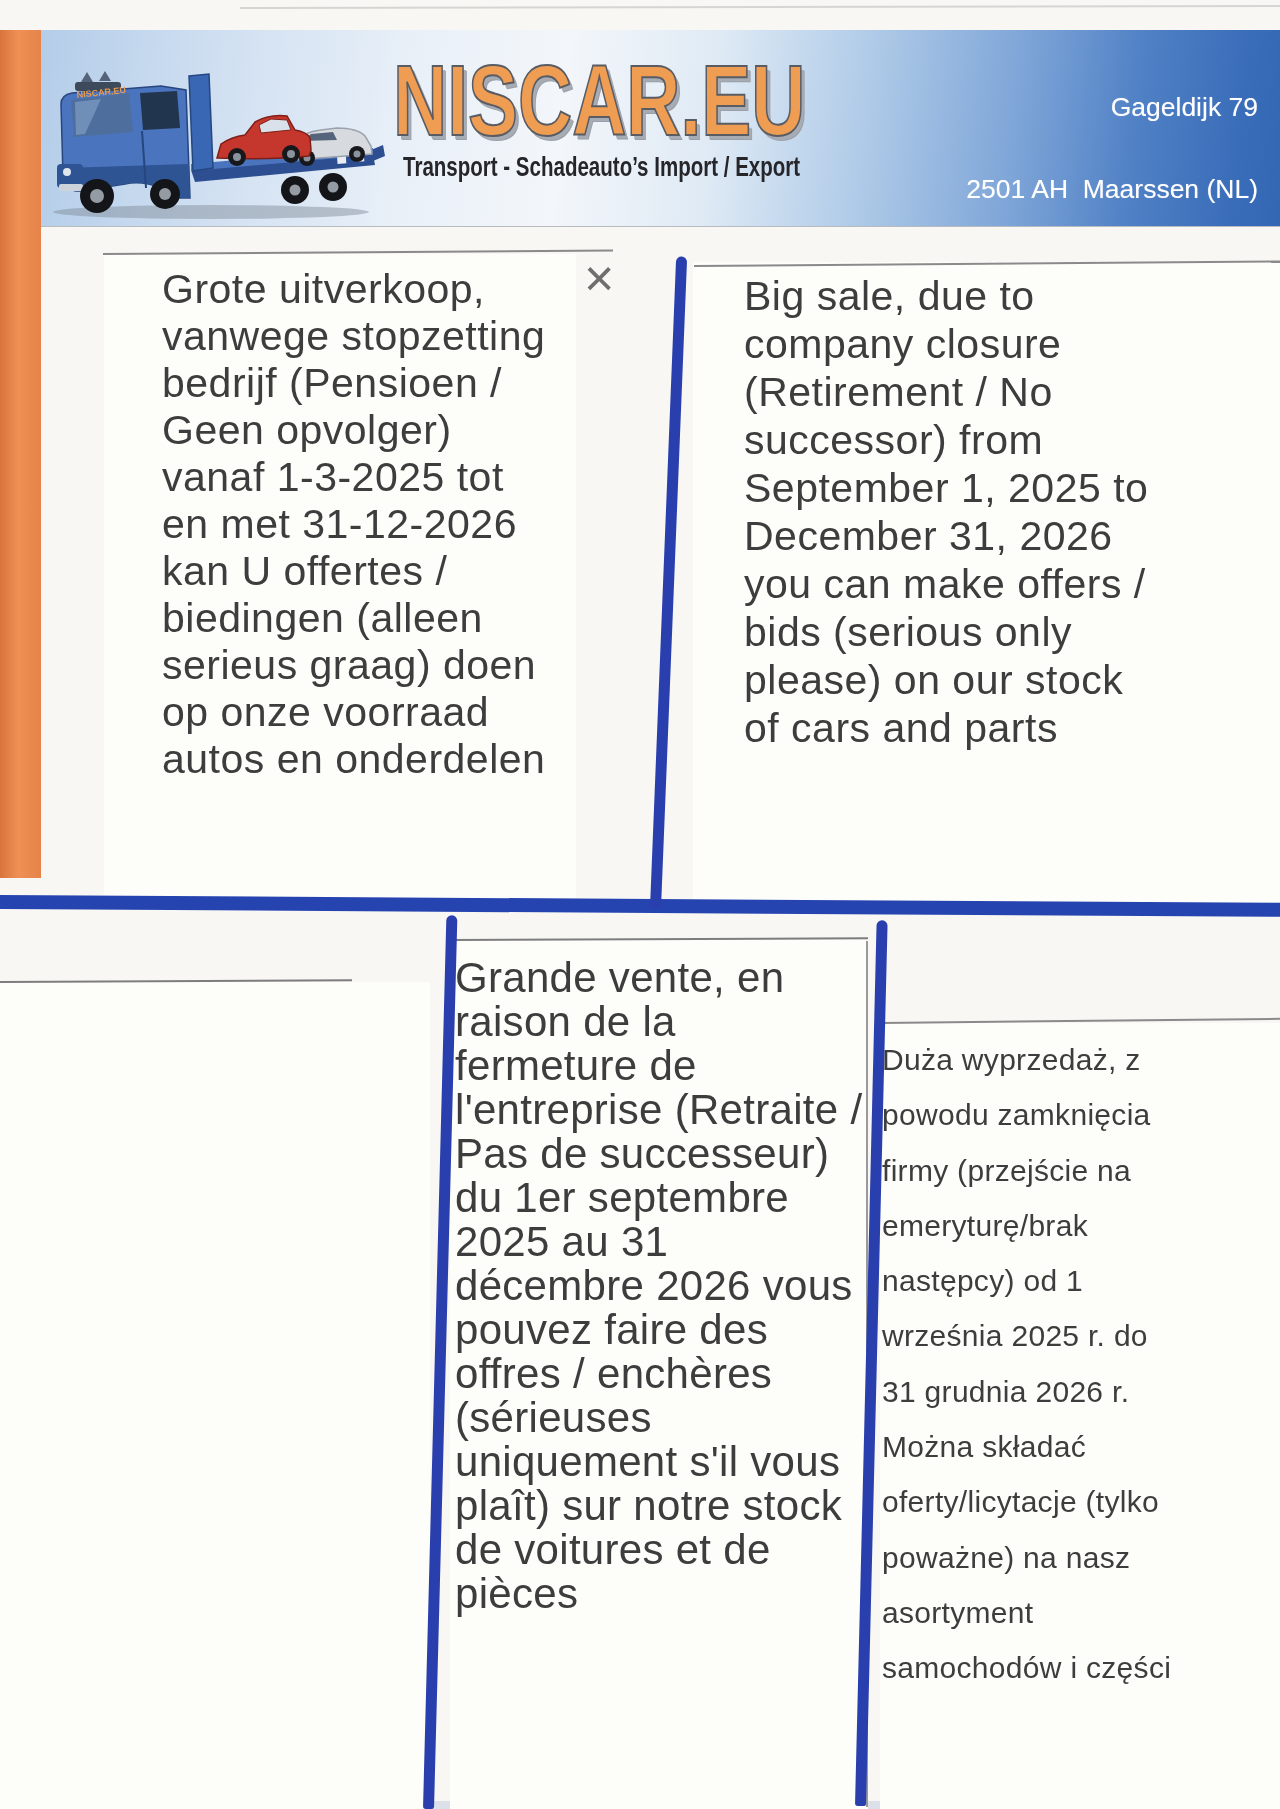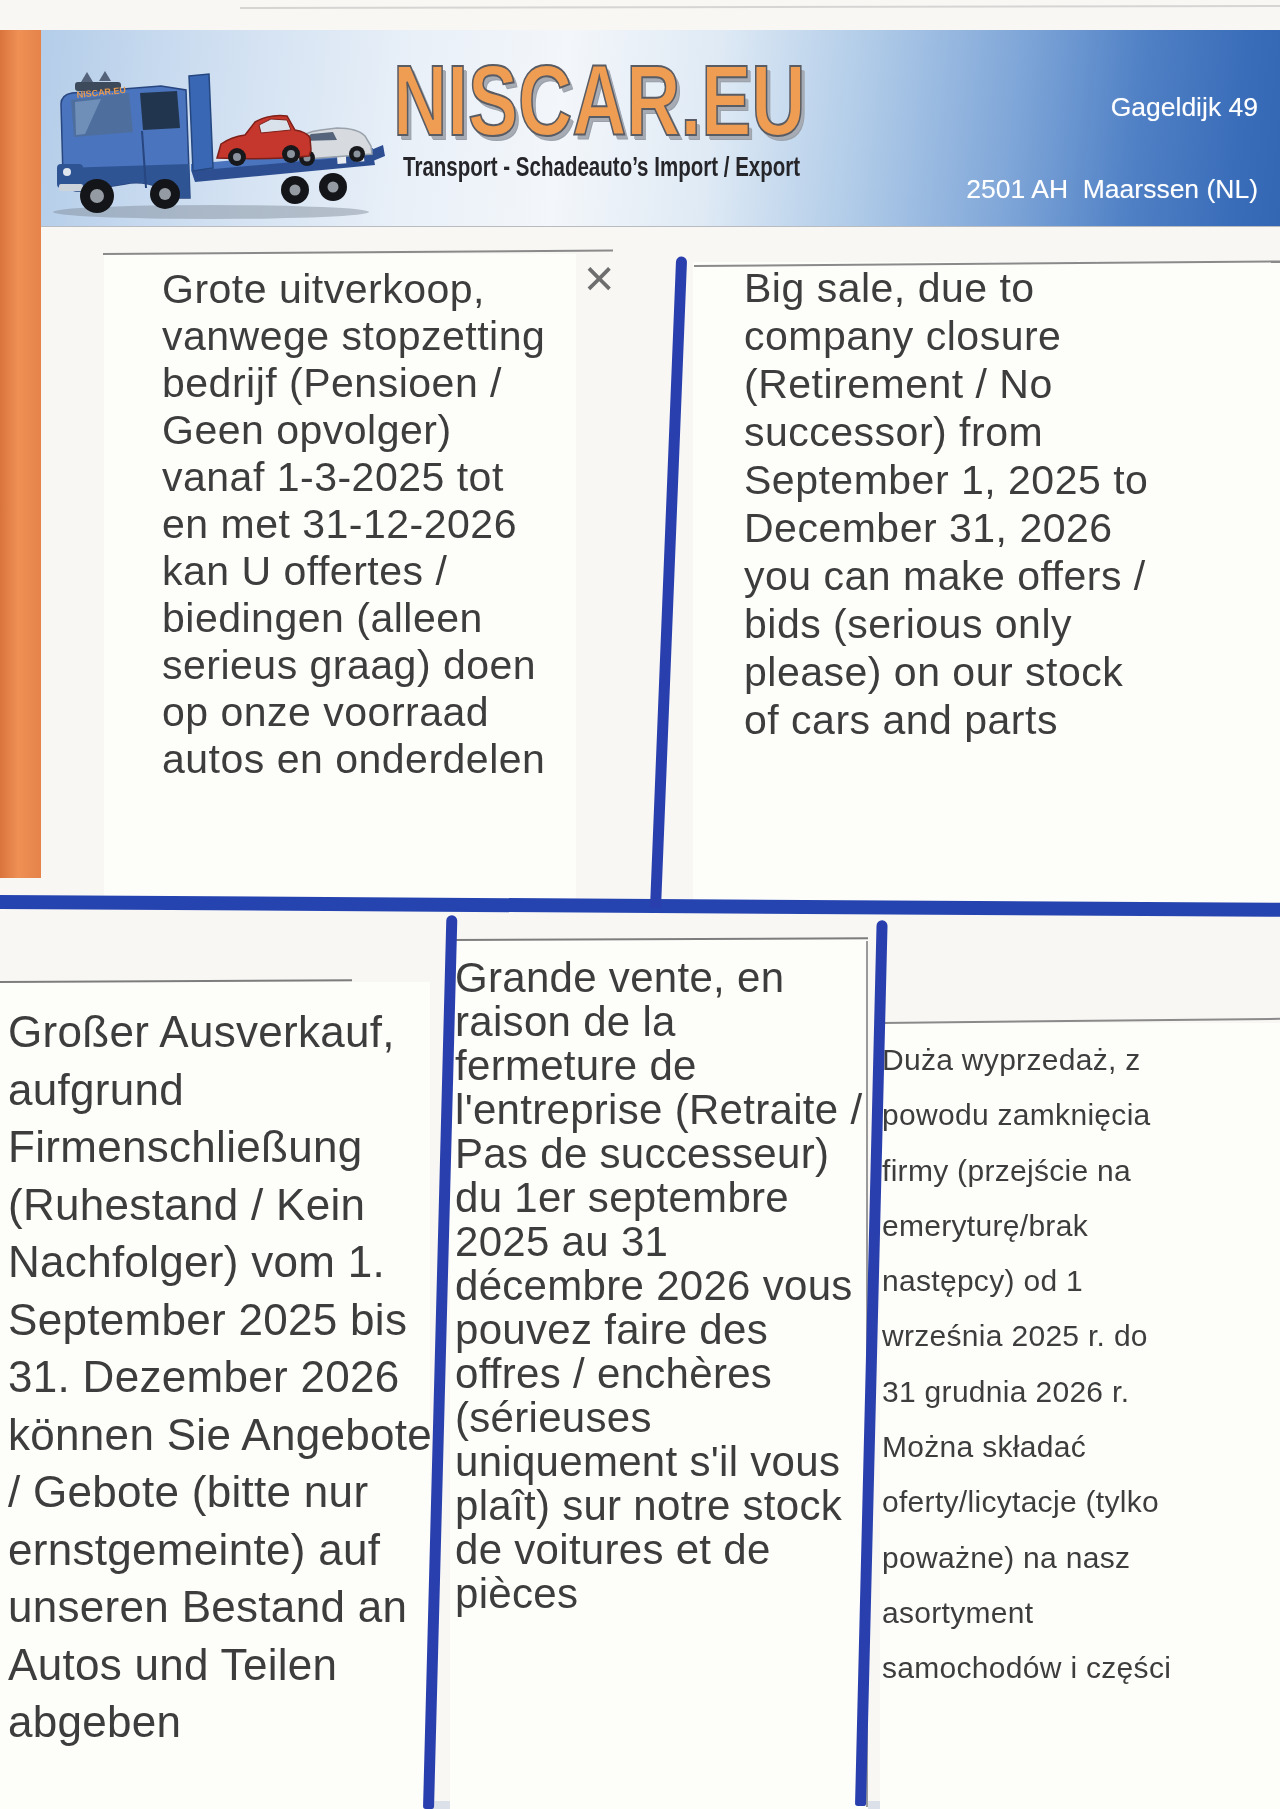--- a/index.html
+++ b/index.html
@@ -39,21 +39,21 @@
   
   .marker{background:#2a3fae;width:11px;border-radius:6px 6px 3px 3px;z-index:6;}
   #blue-line-h{left:-3px;top:895px;width:1290px;height:14px;background:#2644b0;
     transform:rotate(.35deg);transform-origin:0 50%;z-index:5;border-radius:2px;}
   #blue-line-v1{left:650px;top:256px;height:652px;transform:rotate(2.3deg);transform-origin:50% 100%;}
   #blue-line-v2{left:423px;top:915px;height:894px;transform:rotate(1.5deg);transform-origin:50% 100%;}
   #blue-line-v3{left:855px;top:920px;height:886px;transform:rotate(1.4deg);transform-origin:50% 100%;}
   
   .note{white-space:pre-line;color:#3d3d3d;z-index:4;}
   #note-dutch  {left:162px;top:266px;font-size:41px;line-height:47px;letter-spacing:.5px;}
-  #note-english{left:744px;top:264px;font-size:41px;line-height:48px;letter-spacing:.5px;}
+  #note-english{left:744px;top:272px;font-size:41px;line-height:48px;letter-spacing:.5px;}
   #note-german {left:8px;  top:1003px;font-size:44px;line-height:57.5px;letter-spacing:.3px;}
   #note-french {left:455px;top:956px;font-size:42px;line-height:44px;letter-spacing:.3px;}
   #note-polish {left:882px;top:1032px;font-size:30px;line-height:55.3px;letter-spacing:.3px;}
   #close-icon{left:584px;top:252px;font-size:52px;color:#6e6e6e;line-height:1;z-index:5;cursor:default;}
   #bottom-scan-band{left:0;top:1801px;width:1280px;height:8px;background:#dce1e9;}
 </style>
 </head>
 <body>
 
 <div id="page">
@@ -125,21 +125,21 @@
       <circle cx="254" cy="152" r="14" fill="#141519"></circle>
         <circle cx="254" cy="152" r="5.5" fill="#949ba3"></circle>
       <circle cx="292" cy="149" r="14" fill="#141519"></circle>
         <circle cx="292" cy="149" r="5.5" fill="#949ba3"></circle>
     </svg>
 
     <div class="abs" id="logo">NISCAR.EU</div>
     <div class="abs" id="tagline">Transport - Schadeauto’s Import / Export</div>
 
     <div class="abs" id="contact">
-      <div>Gageldijk 49</div>
+      <div>Gageldijk 79</div>
       <div>2501 AH  Maarssen (NL)</div>
       <div>Tel.: +31 (0)30 - 2611805</div>
       <div>Mob.: +31 (0)6 - 53667635</div>
       <div>info@niscar.eu</div>
       <div>www.niscar.eu</div>
     </div>
   </div>
 
   <div class="abs paper" style="left:104px;top:254px;width:472px;height:645px;"></div>
   <div class="abs border-line" style="left:103px;top:253px;width:510px;transform:rotate(-.4deg);transform-origin:left;"></div>
@@ -168,33 +168,20 @@
 you can make offers /
 bids (serious only
 please) on our stock
 of cars and parts</div>
 
   <div class="abs marker" id="blue-line-v1"></div>
   <div class="abs" id="blue-line-h"></div>
 
   <div class="abs paper" style="left:0;top:982px;width:430px;height:827px;"></div>
   <div class="abs border-line" style="left:0;top:981px;width:352px;transform:rotate(-.3deg);transform-origin:left;background:#7d7d7d;"></div>
-  <div class="abs note" id="note-german">Großer Ausverkauf,
-aufgrund
-Firmenschließung
-(Ruhestand / Kein
-Nachfolger) vom 1.
-September 2025 bis
-31. Dezember 2026
-können Sie Angebote
-/ Gebote (bitte nur
-ernstgemeinte) auf
-unseren Bestand an
-Autos und Teilen
-abgeben</div>
 
   <div class="abs paper" style="left:450px;top:940px;width:418px;height:869px;"></div>
   <div class="abs border-line" style="left:452px;top:939px;width:416px;transform:rotate(-.25deg);transform-origin:left;background:#7d7d7d;"></div>
   <div class="abs" style="left:866px;top:941px;width:2px;height:866px;background:#9a9a9a;z-index:2;"></div>
   <div class="abs note" id="note-french">Grande vente, en
 raison de la
 fermeture de
 l'entreprise (Retraite /
 Pas de successeur)
 du 1er septembre

